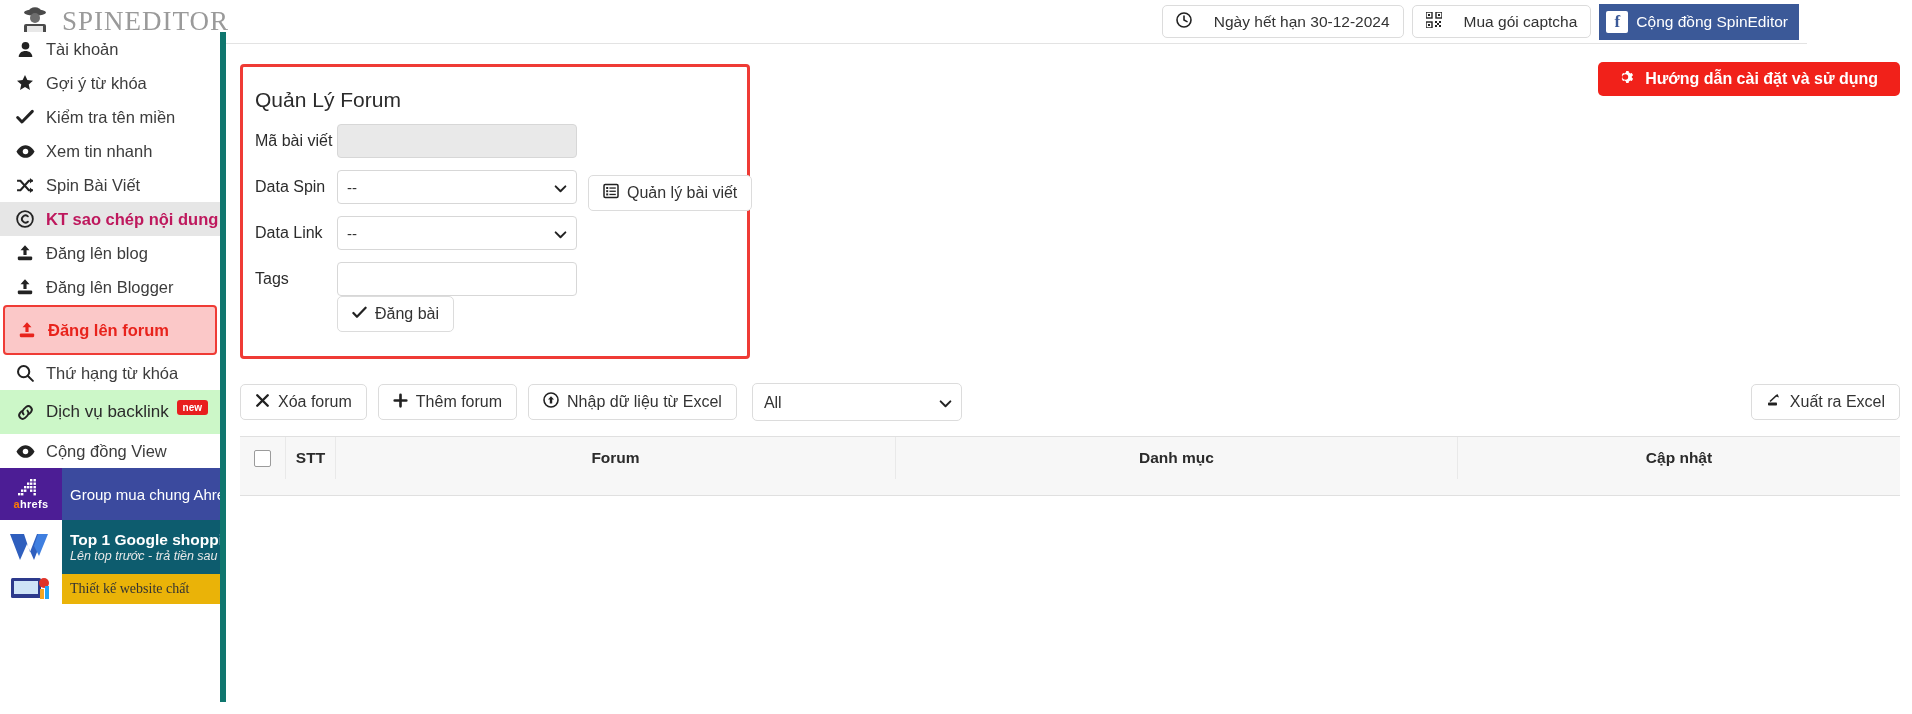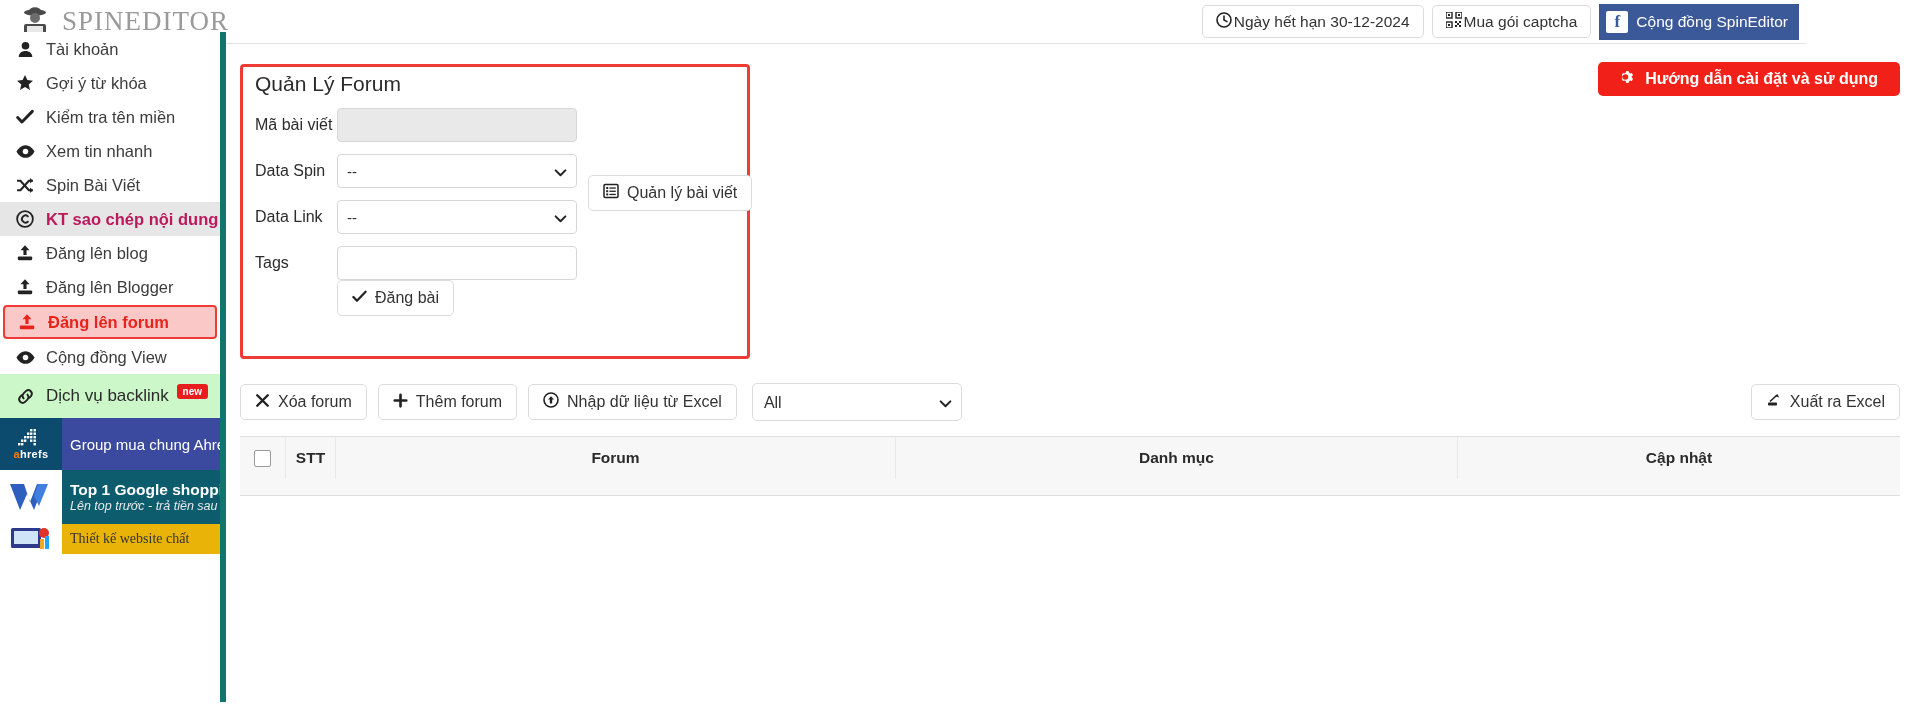--- a/index.html
+++ b/index.html
@@ -21,21 +21,21 @@
   #brand-logo { width: 34px; height: 34px; }
   #brand-text {
     font-size: 27px; color: #9a9a9a; letter-spacing: 1px;
     font-family: "Liberation Serif", serif; margin-left: 10px; font-weight: 400;
   }
   #topbar-right {
     margin-left: auto; display: flex; align-items: center;
     gap: 8px; margin-right: 8px;
   }
   .tb-btn {
-    display: flex; align-items: center; gap: 2px;
+    display: flex; align-items: center; gap: 22px;
     height: 33px; padding: 0 13px;
     border: 1px solid #dcdcdc; border-radius: 5px;
     background: #fff; color: #333; font-size: 15.5px; white-space: nowrap;
     cursor: pointer;
   }
   .tb-btn svg { flex: 0 0 auto; }
   #fb-btn {
     display: flex; align-items: center; gap: 8px;
     height: 36px; padding: 0 11px 0 7px;
     background: #3b5998; color: #fff; font-size: 15.5px;
@@ -58,21 +58,21 @@
     padding-left: 10px; color: #3c3c3c; font-size: 16.5px; cursor: pointer;
   }
   .nav-ico {
     width: 30px; display: flex; align-items: center; justify-content: center;
     flex: 0 0 30px; color: #222;
   }
   .nav-label { margin-left: 6px; white-space: nowrap; }
   .nav-item.active-grey { background: #e6e6e6; font-weight: bold; color: #be185d; }
   .nav-item.active-red {
     background: #fbc8c8; border: 2px solid #ef3b35; border-radius: 4px;
-    color: #e8231c; font-weight: bold; height: 34px; margin: 1px 3px;
+    color: #e8231c; font-weight: bold; height: 50px; margin: 1px 3px;
     padding-left: 7px;
   }
   .nav-item.active-red .nav-ico { color: #e8231c; }
   .nav-item.green {
     background: #ccf7c8; height: 44px; font-size: 17px; color: #2b2b2b;
   }
   .new-badge {
     margin-left: auto; margin-right: 12px;
     background: #e81e1e; color: #fff; font-size: 10px; font-weight: bold;
     padding: 2px 6px; border-radius: 3px; position: relative; top: -5px;
@@ -82,21 +82,21 @@
   .promo { display: flex; align-items: stretch; height: 52px; overflow: hidden; }
   .promo-thumb {
     width: 62px; flex: 0 0 62px; display: flex; flex-direction: column;
     align-items: center; justify-content: center;
   }
   .promo-body {
     flex: 1; display: flex; flex-direction: column; justify-content: center;
     padding-left: 8px; overflow: hidden;
   }
   #promo-ahrefs { background: #3b4a9e; }
-  #promo-ahrefs .promo-thumb { background: #0c4a6e; }
+  #promo-ahrefs .promo-thumb { background: #4c1d95; }
   #promo-ahrefs .promo-title { color: #fff; font-size: 15px; white-space: nowrap; }
   #promo-shop { background: #0d5c6e; height: 54px; }
   #promo-shop .promo-thumb { background: #fff; }
   #promo-shop .promo-title { color: #fff; font-size: 15.5px; font-weight: bold; white-space: nowrap; }
   #promo-shop .promo-sub { color: #e8e8e8; font-size: 12.5px; font-style: italic; white-space: nowrap; }
   #promo-web { background: #eab308; height: 30px; font-family: Liberation Serif, serif; }
   #promo-web .promo-thumb { background: #fff; }
   #promo-web .promo-title { color: #333; font-size: 14px; white-space: nowrap; }
   .ahrefs-word { color: #fff; font-size: 11px; font-weight: bold; letter-spacing: .3px; }
   .ahrefs-word em { color: #ff7a00; font-style: normal; }
@@ -113,21 +113,21 @@
     height: 34px; padding: 0 22px; font-size: 16px; font-weight: bold;
     white-space: nowrap; cursor: pointer;
   }
 
   
   #panel {
     position: absolute; left: 14px; top: 20px; width: 510px; height: 295px;
     border: 3px solid #ef3b35; border-radius: 4px; background: #fff;
   }
   #panel-title {
-    font-size: 21px; color: #2b2b2b; margin: 5px 0 0 12px;
+    font-size: 21px; color: #2b2b2b; margin: 21px 0 0 12px;
     font-weight: 400;
   }
   .frow { display: flex; align-items: center; margin-left: 12px; margin-top: 12px; }
   .flabel { width: 82px; font-size: 16px; color: #2c2c2c; flex: 0 0 82px; }
   .inp {
     width: 240px; height: 34px; border: 1px solid #d7d7d7; border-radius: 4px;
     background: #fff; font-size: 15px; padding: 0 9px; color: #333;
     font-family: "Liberation Sans", sans-serif;
   }
   .inp.grey { background: #e9e9e9; }
@@ -322,40 +322,49 @@
   <div class="nav-item active-red">
     <span class="nav-ico">
       <svg width="18" height="18" viewBox="0 0 16 16">
           <path d="M8 1l4 4.6H9.4v4.2H6.6V5.6H4z" fill="#e8231c"></path>
           <rect x="1.6" y="11" width="12.8" height="3.4" rx="1" fill="#e8231c"></rect>
         </svg>
     </span>
     <span class="nav-label">Đăng lên forum</span>
   </div>
 
+  <div class="nav-item">
+    <span class="nav-ico">
+      <svg width="18" height="18" viewBox="0 0 16 16">
+          <circle cx="6.8" cy="6.8" r="5" fill="none" stroke="#222" stroke-width="1.8"></circle>
+          <path d="M10.6 10.6L15 15" stroke="#222" stroke-width="1.8" stroke-linecap="round"></path>
+        </svg>
+    </span>
+    <span class="nav-label">Thứ hạng từ khóa</span>
+  </div>
+
+  <div class="nav-item green">
+    <span class="nav-ico">
+      <svg width="19" height="19" viewBox="0 0 16 16">
+        <path d="M6.4 9.6a3 3 0 010-4.2l2.1-2.1a3 3 0 014.2 4.2L11.4 9" fill="none" stroke="#222" stroke-width="1.6" stroke-linecap="round"></path>
+        <path d="M9.6 6.4a3 3 0 010 4.2l-2.1 2.1a3 3 0 01-4.2-4.2L4.6 7" fill="none" stroke="#222" stroke-width="1.6" stroke-linecap="round"></path>
+      </svg>
+    </span>
+    <span class="nav-label">Dịch vụ backlink</span>
+    <span class="new-badge">new</span>
+  </div>
 
   <div class="nav-item">
     <span class="nav-ico">
       <svg width="19" height="19" viewBox="0 0 18 14">
           <path d="M9 1C4.5 1 1.3 5 .6 7c.7 2 3.9 6 8.4 6s7.7-4 8.4-6c-.7-2-3.9-6-8.4-6z" fill="#222"></path>
           <circle cx="9" cy="7" r="2.6" fill="#fff"></circle>
         </svg>
     </span>
     <span class="nav-label">Cộng đồng View</span>
-  </div>
-
-  <div class="nav-item green">
-    <span class="nav-ico">
-      <svg width="19" height="19" viewBox="0 0 16 16">
-        <path d="M6.4 9.6a3 3 0 010-4.2l2.1-2.1a3 3 0 014.2 4.2L11.4 9" fill="none" stroke="#222" stroke-width="1.6" stroke-linecap="round"></path>
-        <path d="M9.6 6.4a3 3 0 010 4.2l-2.1 2.1a3 3 0 01-4.2-4.2L4.6 7" fill="none" stroke="#222" stroke-width="1.6" stroke-linecap="round"></path>
-      </svg>
-    </span>
-    <span class="nav-label">Dịch vụ backlink</span>
-    <span class="new-badge">new</span>
   </div>
 
   <div class="promo" id="promo-ahrefs">
     <div class="promo-thumb">
       <svg width="26" height="20" viewBox="0 0 26 20">
         <g fill="#ffffff">
           <rect x="12" y="1" width="2.4" height="2.4"></rect>
             <rect x="15.5" y="1" width="2.4" height="2.4"></rect>
           <rect x="9" y="4.5" width="2.4" height="2.4"></rect>
             <rect x="12" y="4.5" width="2.4" height="2.4"></rect>

